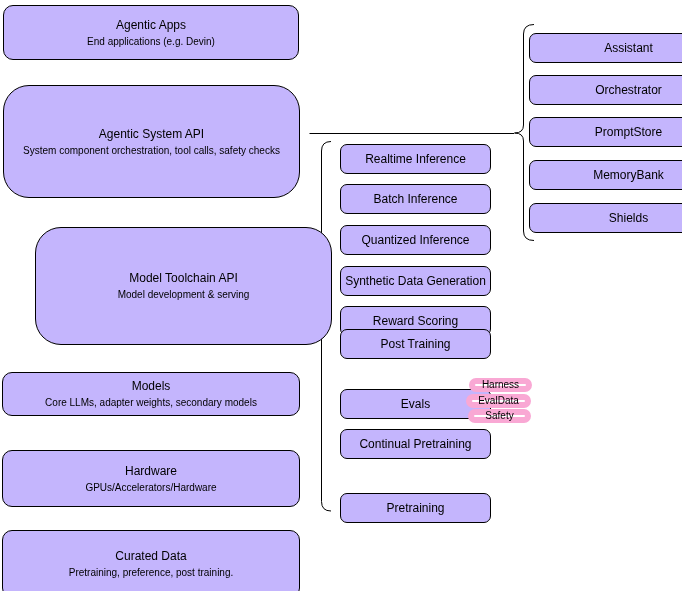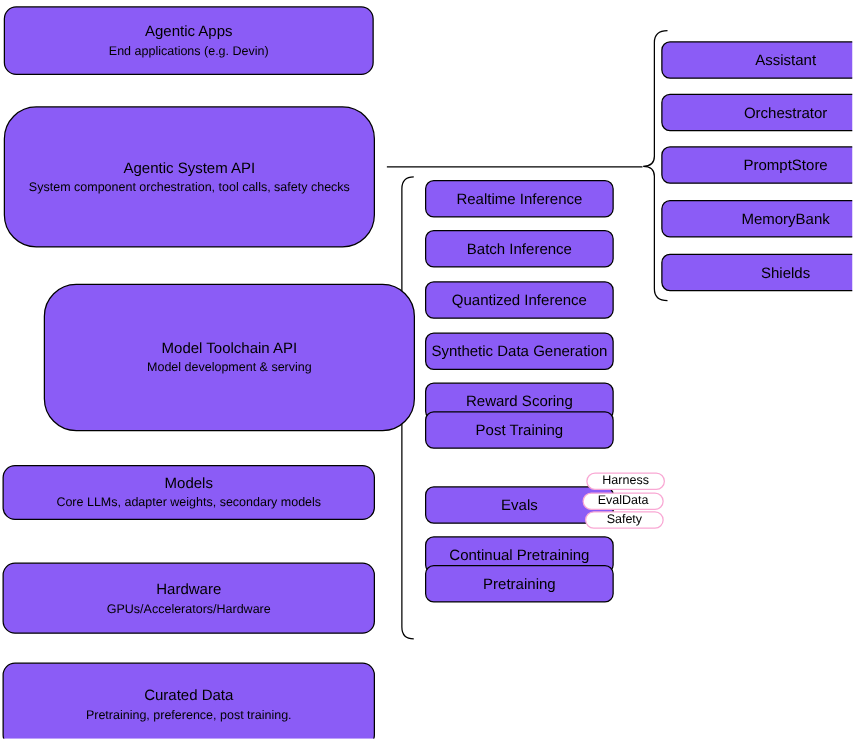--- a/index.html
+++ b/index.html
@@ -20,21 +20,21 @@
     position: absolute;
     left: 0;
     top: 0;
     width: 682px;
     height: 591px;
     pointer-events: none;
   }
   .node {
     position: absolute;
     box-sizing: border-box;
-    background: #8b5cf6;
+    background: #c4b5fd;
     border: 1px solid #000000;
     display: flex;
     flex-direction: column;
     align-items: center;
     justify-content: center;
     text-align: center;
   }
   .lbox .title {
     font-size: 12px;
     line-height: 14px;
@@ -63,41 +63,41 @@
     margin-left: 10px;
   }
   .m0 { top: 144px; }
   .m1 { top: 184px; }
   .m2 { top: 225px; }
   .m3 { top: 266px; }
   .m4 { top: 306px; }
   .m5 { top: 329px; }
   .m6 { top: 389px; }
   .m7 { top: 429px; }
-  .m8 { top: 452px; }
+  .m8 { top: 493px; }
 
   .rbox {
     left: 529px;
     width: 182px;
     height: 30px;
     border-radius: 7px;
     font-size: 12px;
     padding-left: 17px;
   }
   .r0 { top: 33px; }
   .r1 { top: 75px; }
   .r2 { top: 117px; }
   .r3 { top: 160px; }
   .r4 { top: 203px; }
 
   .pill {
     position: absolute;
     box-sizing: border-box;
     background: #ffffff;
-    border: 1px solid #f9a8d4;
+    border: 6px solid #f9a8d4;
     border-radius: 8px;
     display: flex;
     align-items: center;
     justify-content: center;
     font-size: 10px;
     line-height: 1;
     z-index: 5;
   }
   .pill-harness  { left: 469px; top: 378px; width: 63px; height: 14px; }
   .pill-evaldata { left: 466px; top: 394px; width: 65px; height: 14px; }

